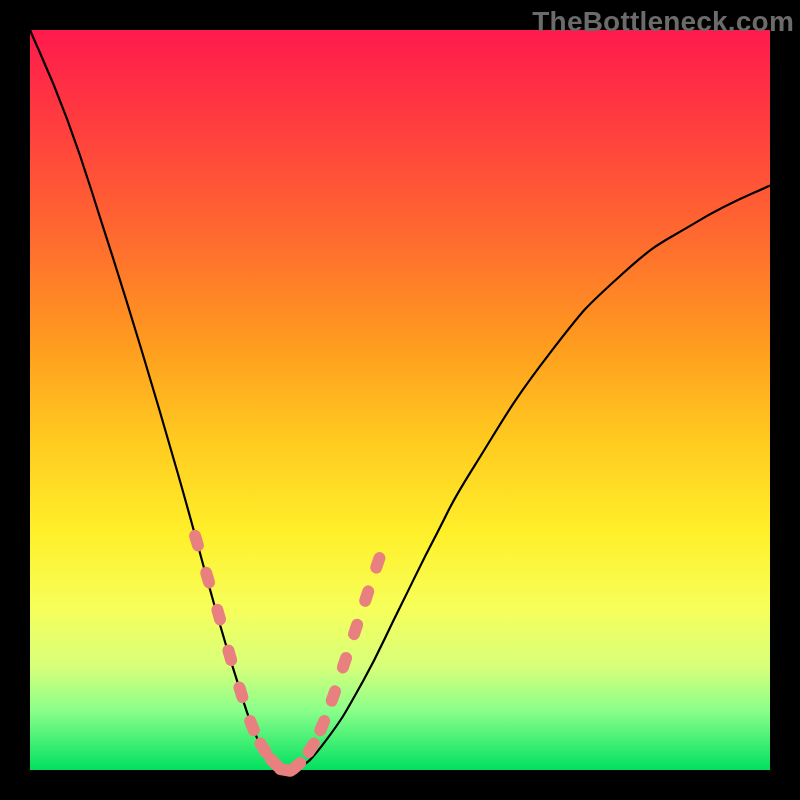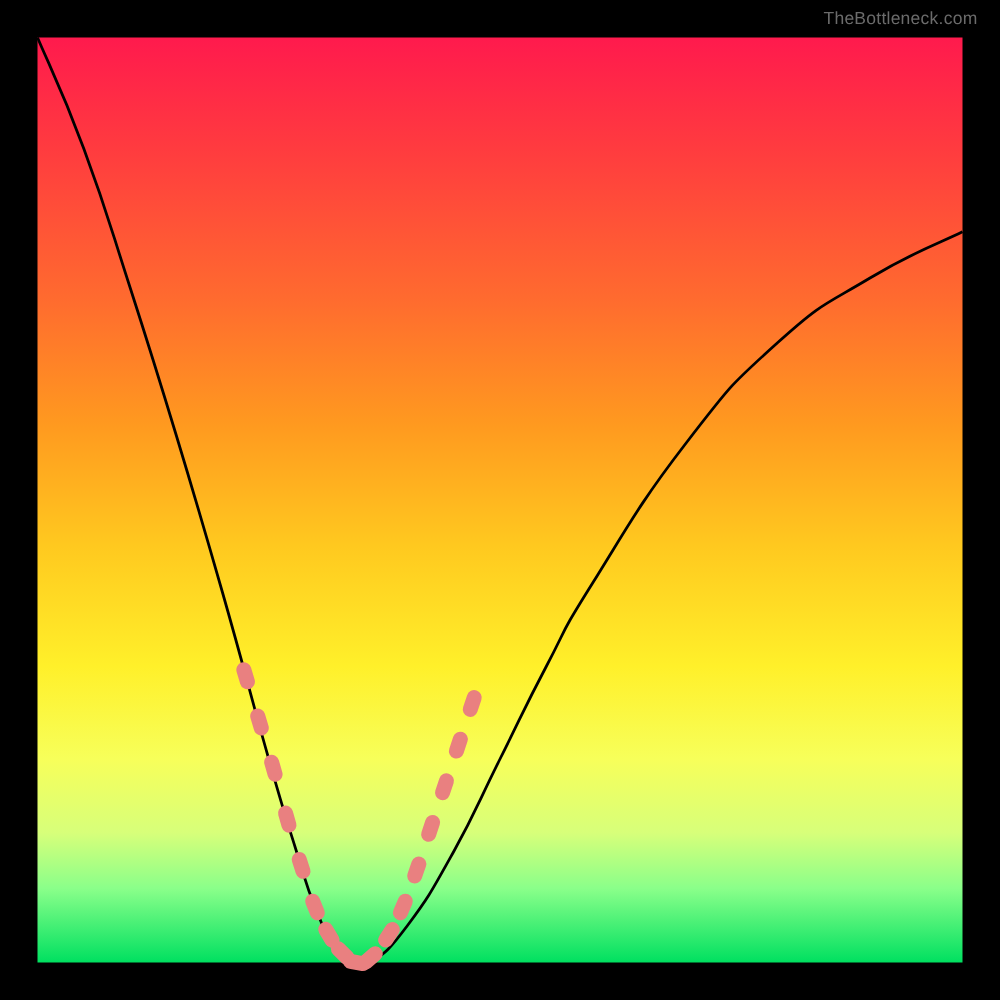--- a/index.html
+++ b/index.html
@@ -33,24 +33,24 @@
       #fff02a 68%,
       #f7ff5a 78%,
       #d7ff7a 86%,
       #8aff8a 92%,
       #00e060 100%
     );
   }
   .watermark {
     position: absolute;
     top: 6px;
-    right: 18px;
+    right: 6px;
     color: #6b6b6b;
-    font-size: 14px;
-    font-weight: 400;
+    font-size: 28px;
+    font-weight: 700;
     letter-spacing: 0.2px;
     user-select: none;
   }
   svg.curve {
     position: absolute;
     inset: 0;
     width: 100%;
     height: 100%;
     overflow: visible;
   }

